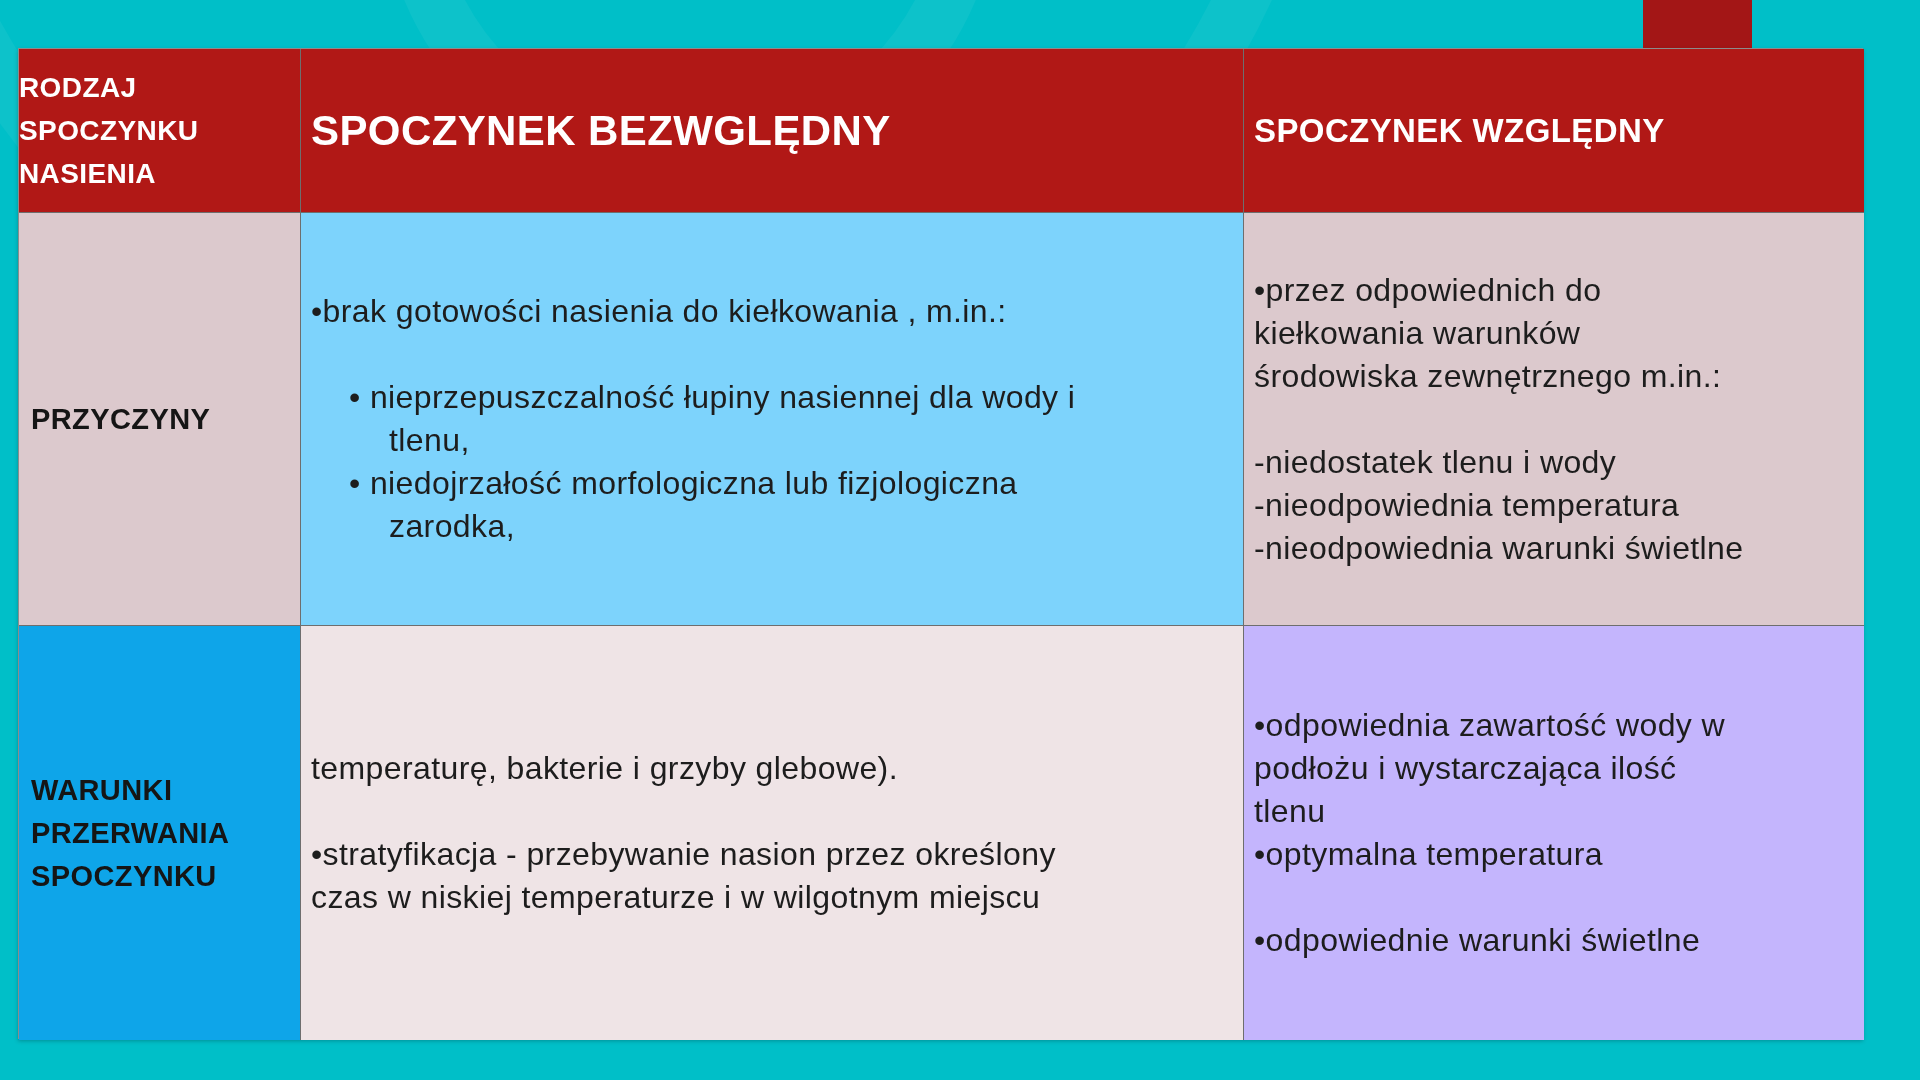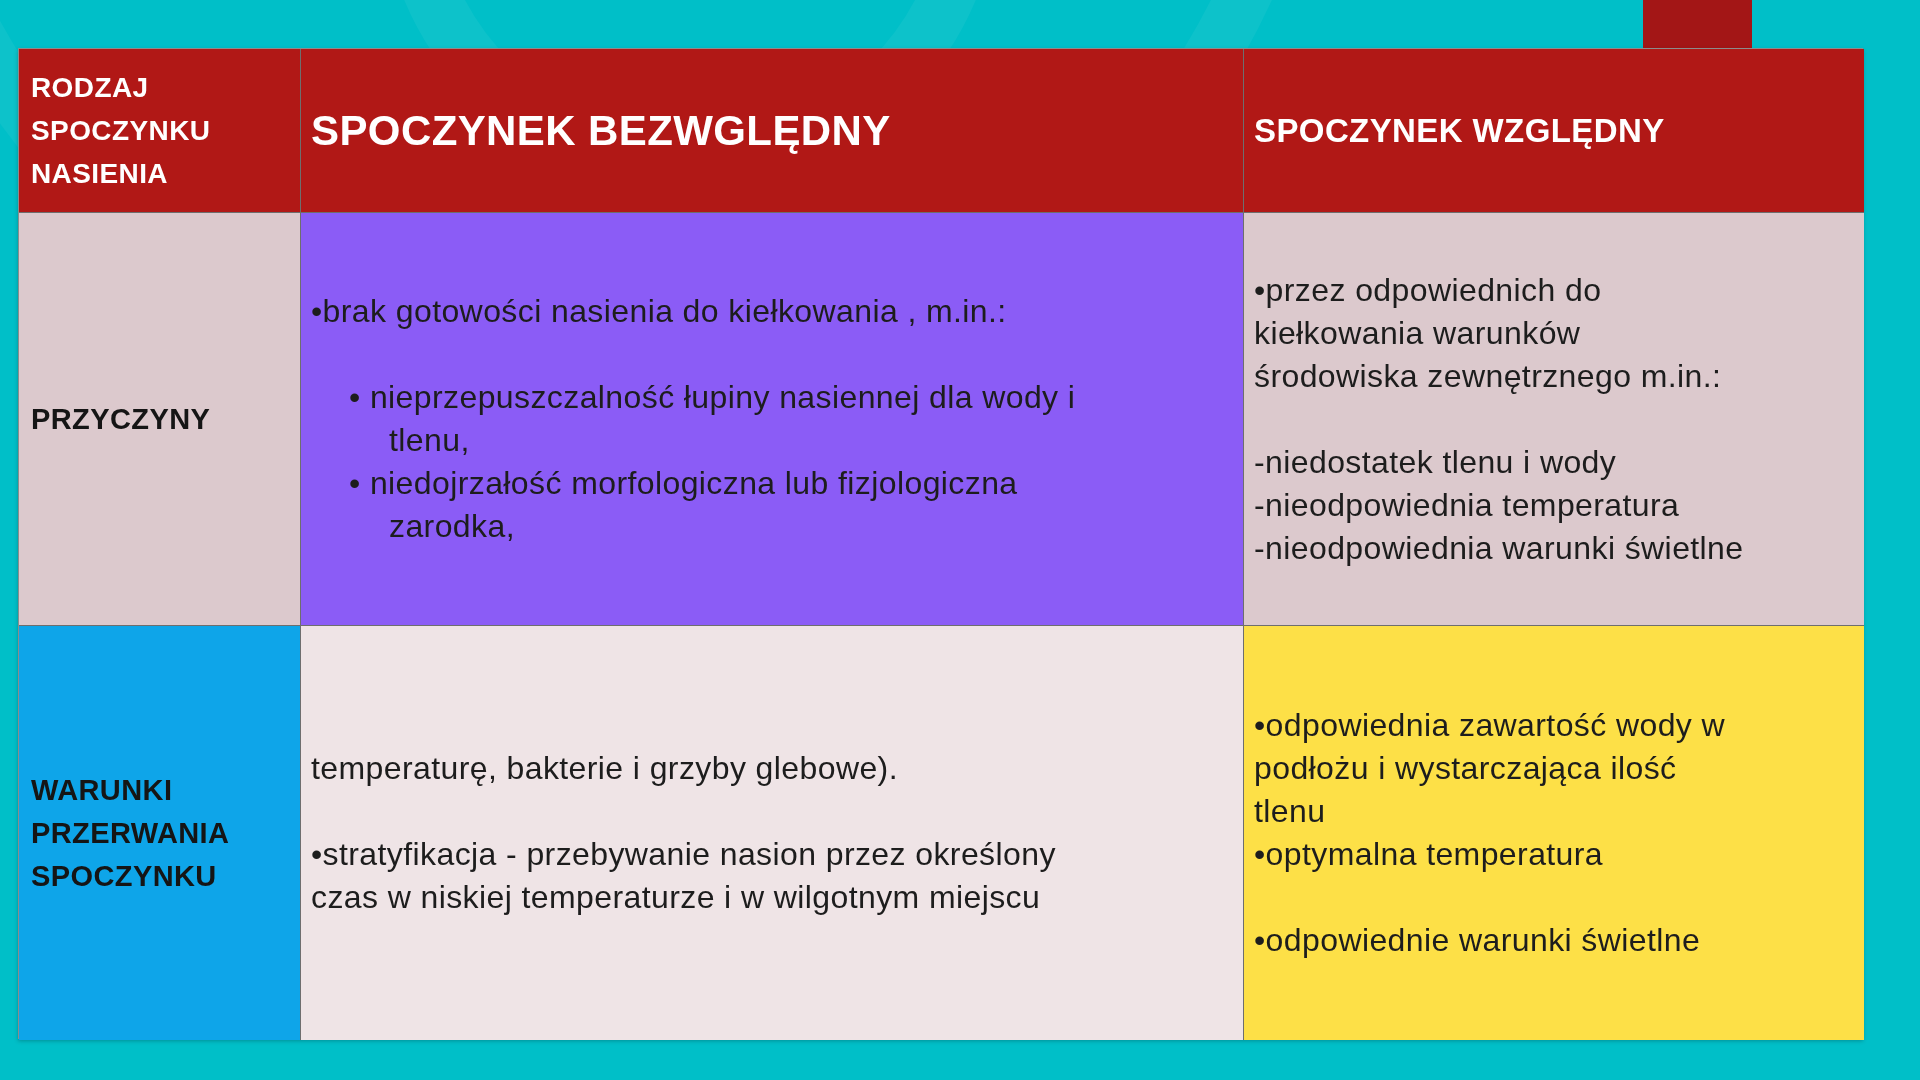--- a/index.html
+++ b/index.html
@@ -34,21 +34,21 @@
     align-items: flex-start;
     overflow: hidden;
     border-right: 1px solid #6e6e6e;
     border-bottom: 1px solid #6e6e6e;
   }
   .cell.last-col { border-right: none; }
   .cell.last-row { border-bottom: none; }
   .hdr {
     color: #fff; font-weight: bold; letter-spacing: 0.5px;
   }
-  .hdr.c1 { font-size: 28px; line-height: 40px; padding-left: 12px; }
+  .hdr.c1 { font-size: 28px; line-height: 40px; padding-left: 0; }
   .hdr.c2 { font-size: 42px; line-height: 48px; padding-left: 10px; letter-spacing: 1px; }
   .hdr.c3 { font-size: 33px; line-height: 40px; padding-left: 10px; letter-spacing: 1px; }
   .row-label {
     font-weight: bold; color: #151515;
     font-size: 29px; line-height: 40px; padding-left: 12px;
     letter-spacing: 0.3px;
   }
   .body-cell { color: #1d1d1d; font-size: 32px; padding-left: 10px; padding-right: 6px; }
   .line { line-height: 43px; white-space: nowrap; letter-spacing: 0.4px; }
   .line.ind1 { margin-left: 38px; }
@@ -74,21 +74,21 @@
   <div class="cell hdr c2" style="background: rgb(177, 24, 22);">
     <div class="line">SPOCZYNEK BEZWGLĘDNY</div>
   </div>
   <div class="cell hdr c3 last-col" style="background: rgb(177, 24, 22);">
     <div class="line">SPOCZYNEK WZGLĘDNY</div>
   </div>
 
   <div class="cell row-label" style="background: rgb(220, 201, 205);">
       <div class="line">PRZYCZYNY</div>
     </div>
-  <div class="cell body-cell" style="background: #8b5cf6;">
+  <div class="cell body-cell" style="background: #7dd3fc;">
       <div class="line">•brak gotowości nasienia do kiełkowania , m.in.:</div>
       <div class="line">&nbsp;</div>
       <div class="line ind1">• nieprzepuszczalność łupiny nasiennej dla wody i</div>
       <div class="line ind2">tlenu,</div>
       <div class="line ind1">• niedojrzałość morfologiczna lub fizjologiczna</div>
       <div class="line ind2">zarodka,</div>
     </div>
   <div class="cell body-cell last-col" style="background: rgb(220, 201, 205);">
       <div class="line">•przez odpowiednich do</div>
       <div class="line">kiełkowania warunków</div>
@@ -103,21 +103,21 @@
       <div class="line">WARUNKI</div>
       <div class="line">PRZERWANIA</div>
       <div class="line">SPOCZYNKU</div>
     </div>
   <div class="cell body-cell last-row" style="background: rgb(239, 228, 230);">
       <div class="line">temperaturę, bakterie i grzyby glebowe).</div>
       <div class="line">&nbsp;</div>
       <div class="line">•stratyfikacja - przebywanie nasion przez określony</div>
       <div class="line">czas w niskiej temperaturze i w wilgotnym miejscu</div>
     </div>
-  <div class="cell body-cell last-col last-row" style="background: #fde047;">
+  <div class="cell body-cell last-col last-row" style="background: #c4b5fd;">
       <div class="line">•odpowiednia zawartość wody w</div>
       <div class="line">podłożu i wystarczająca ilość</div>
       <div class="line">tlenu</div>
       <div class="line">•optymalna temperatura</div>
       <div class="line">&nbsp;</div>
       <div class="line">•odpowiednie warunki świetlne</div>
     </div>
 </div>
 
 </body></html>

